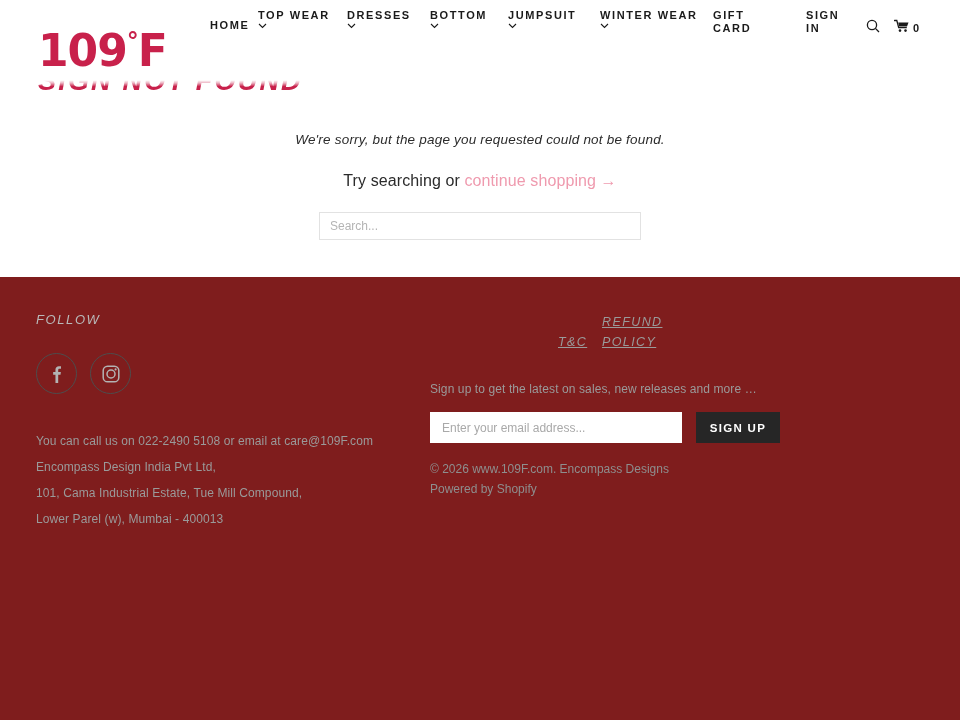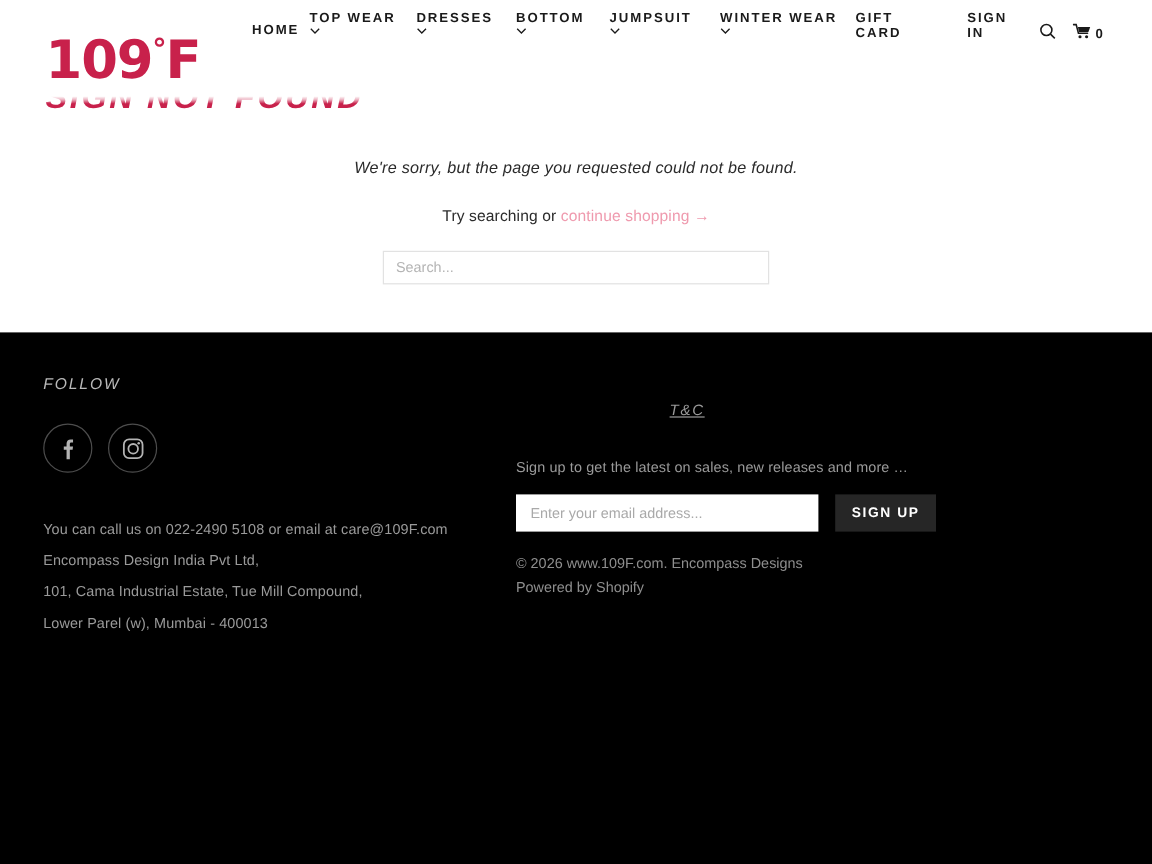--- a/index.html
+++ b/index.html
@@ -131,21 +131,21 @@
   }
   .sorry {
     font-size: 13.5px;
     font-style: italic;
     color: #2b2b2b;
     letter-spacing: 0.2px;
     line-height: 20px;
   }
   .try-line {
     margin-top: 22px;
-    font-size: 13px;
+    font-size: 16px;
     color: #2b2b2b;
     letter-spacing: 0.1px;
   }
   .continue-link {
     color: #ef9aae;
     text-decoration: none;
     cursor: pointer;
   }
   .search-wrap {
     margin-top: 22px;
@@ -165,21 +165,21 @@
   }
   .search-input::placeholder { color: #b4b4b4; }
 
   
   .footer {
     position: absolute;
     left: 0;
     top: 277px;
     width: 960px;
     height: 443px;
-    background: #000000;
+    background: #7f1d1d;
   }
 
   .footer-left {
     position: absolute;
     left: 36px;
     top: 35px;
     width: 380px;
   }
   .follow-title {
     font-size: 13px;
@@ -410,20 +410,21 @@
       <p>Encompass Design India Pvt Ltd,</p>
       <p>101, Cama Industrial Estate, Tue Mill Compound,</p>
       <p>Lower Parel (w), Mumbai - 400013</p>
     </div>
   </div>
 
   <div class="footer-right">
 
     <div class="flinks">
       <a class="flink flink-tc" href="#">T&amp;C</a>
+      <a class="flink flink-refund" href="#">REFUND POLICY</a>
     </div>
 
     <div class="signup-note">Sign up to get the latest on sales, new releases and more …</div>
 
     <div class="signup-form">
       <input class="email-input" type="text" placeholder="Enter your email address..." style="">
       <button class="signup-btn">SIGN UP</button>
     </div>
 
     <div class="copyright">

